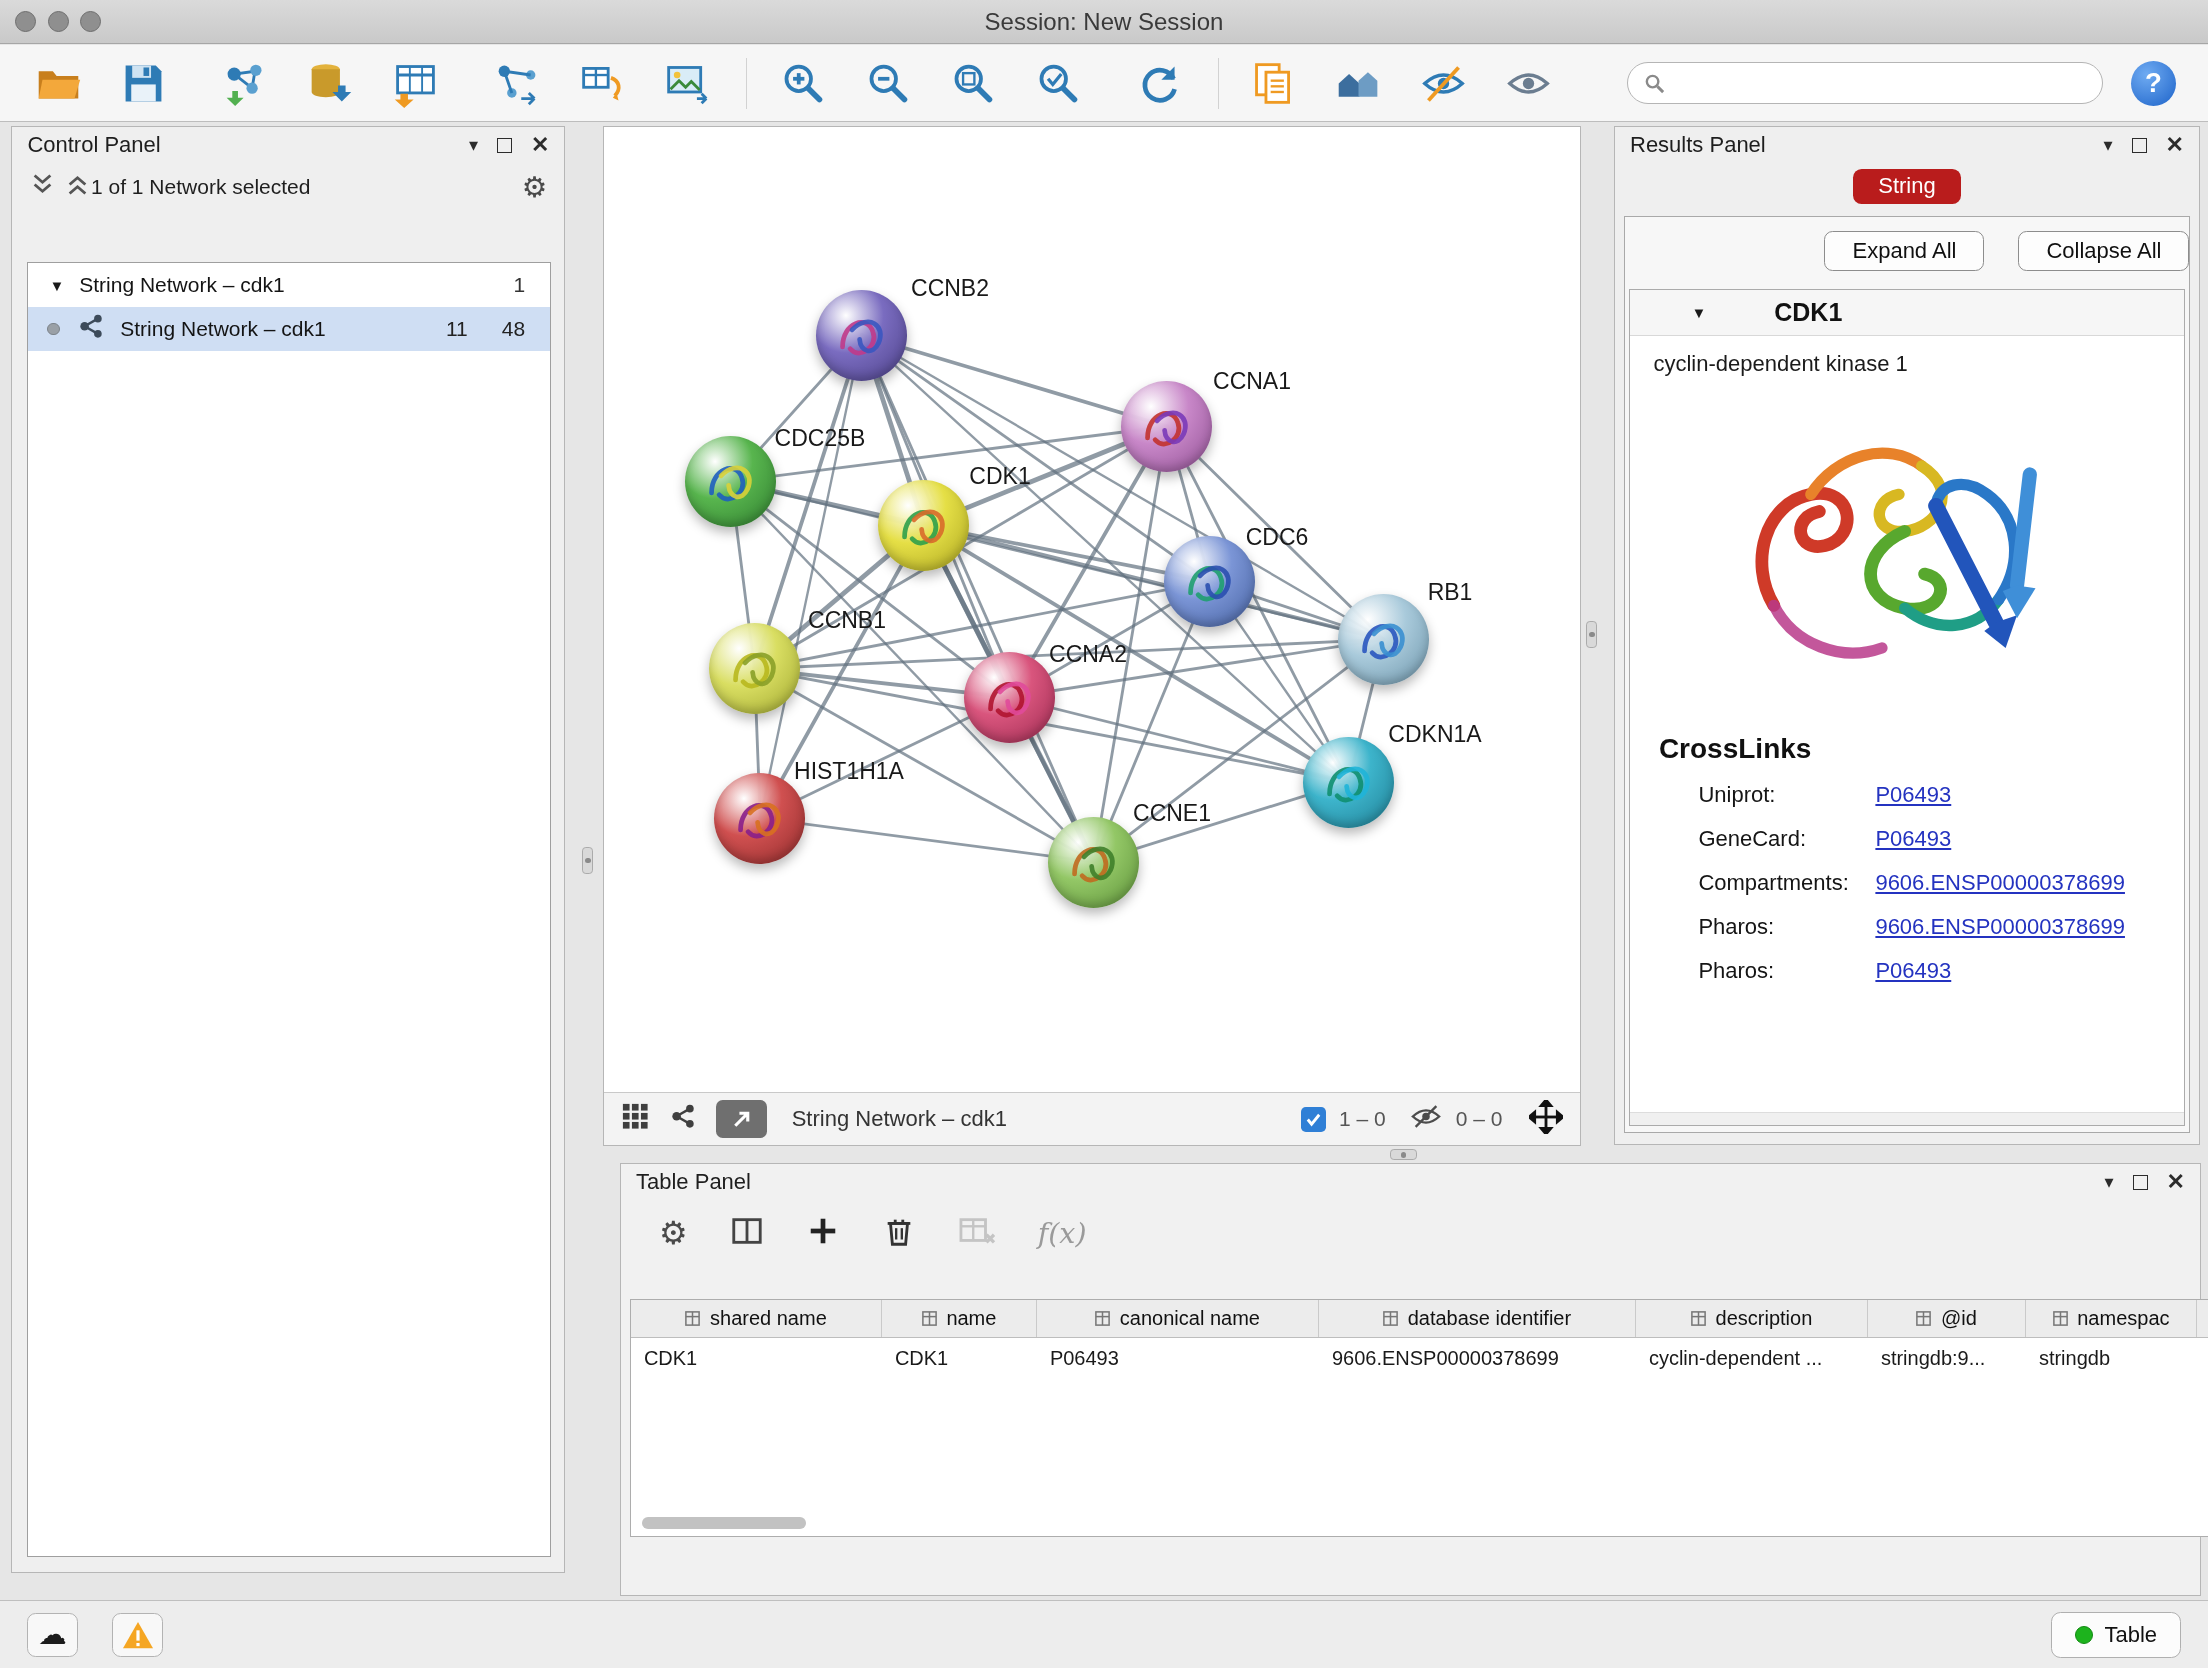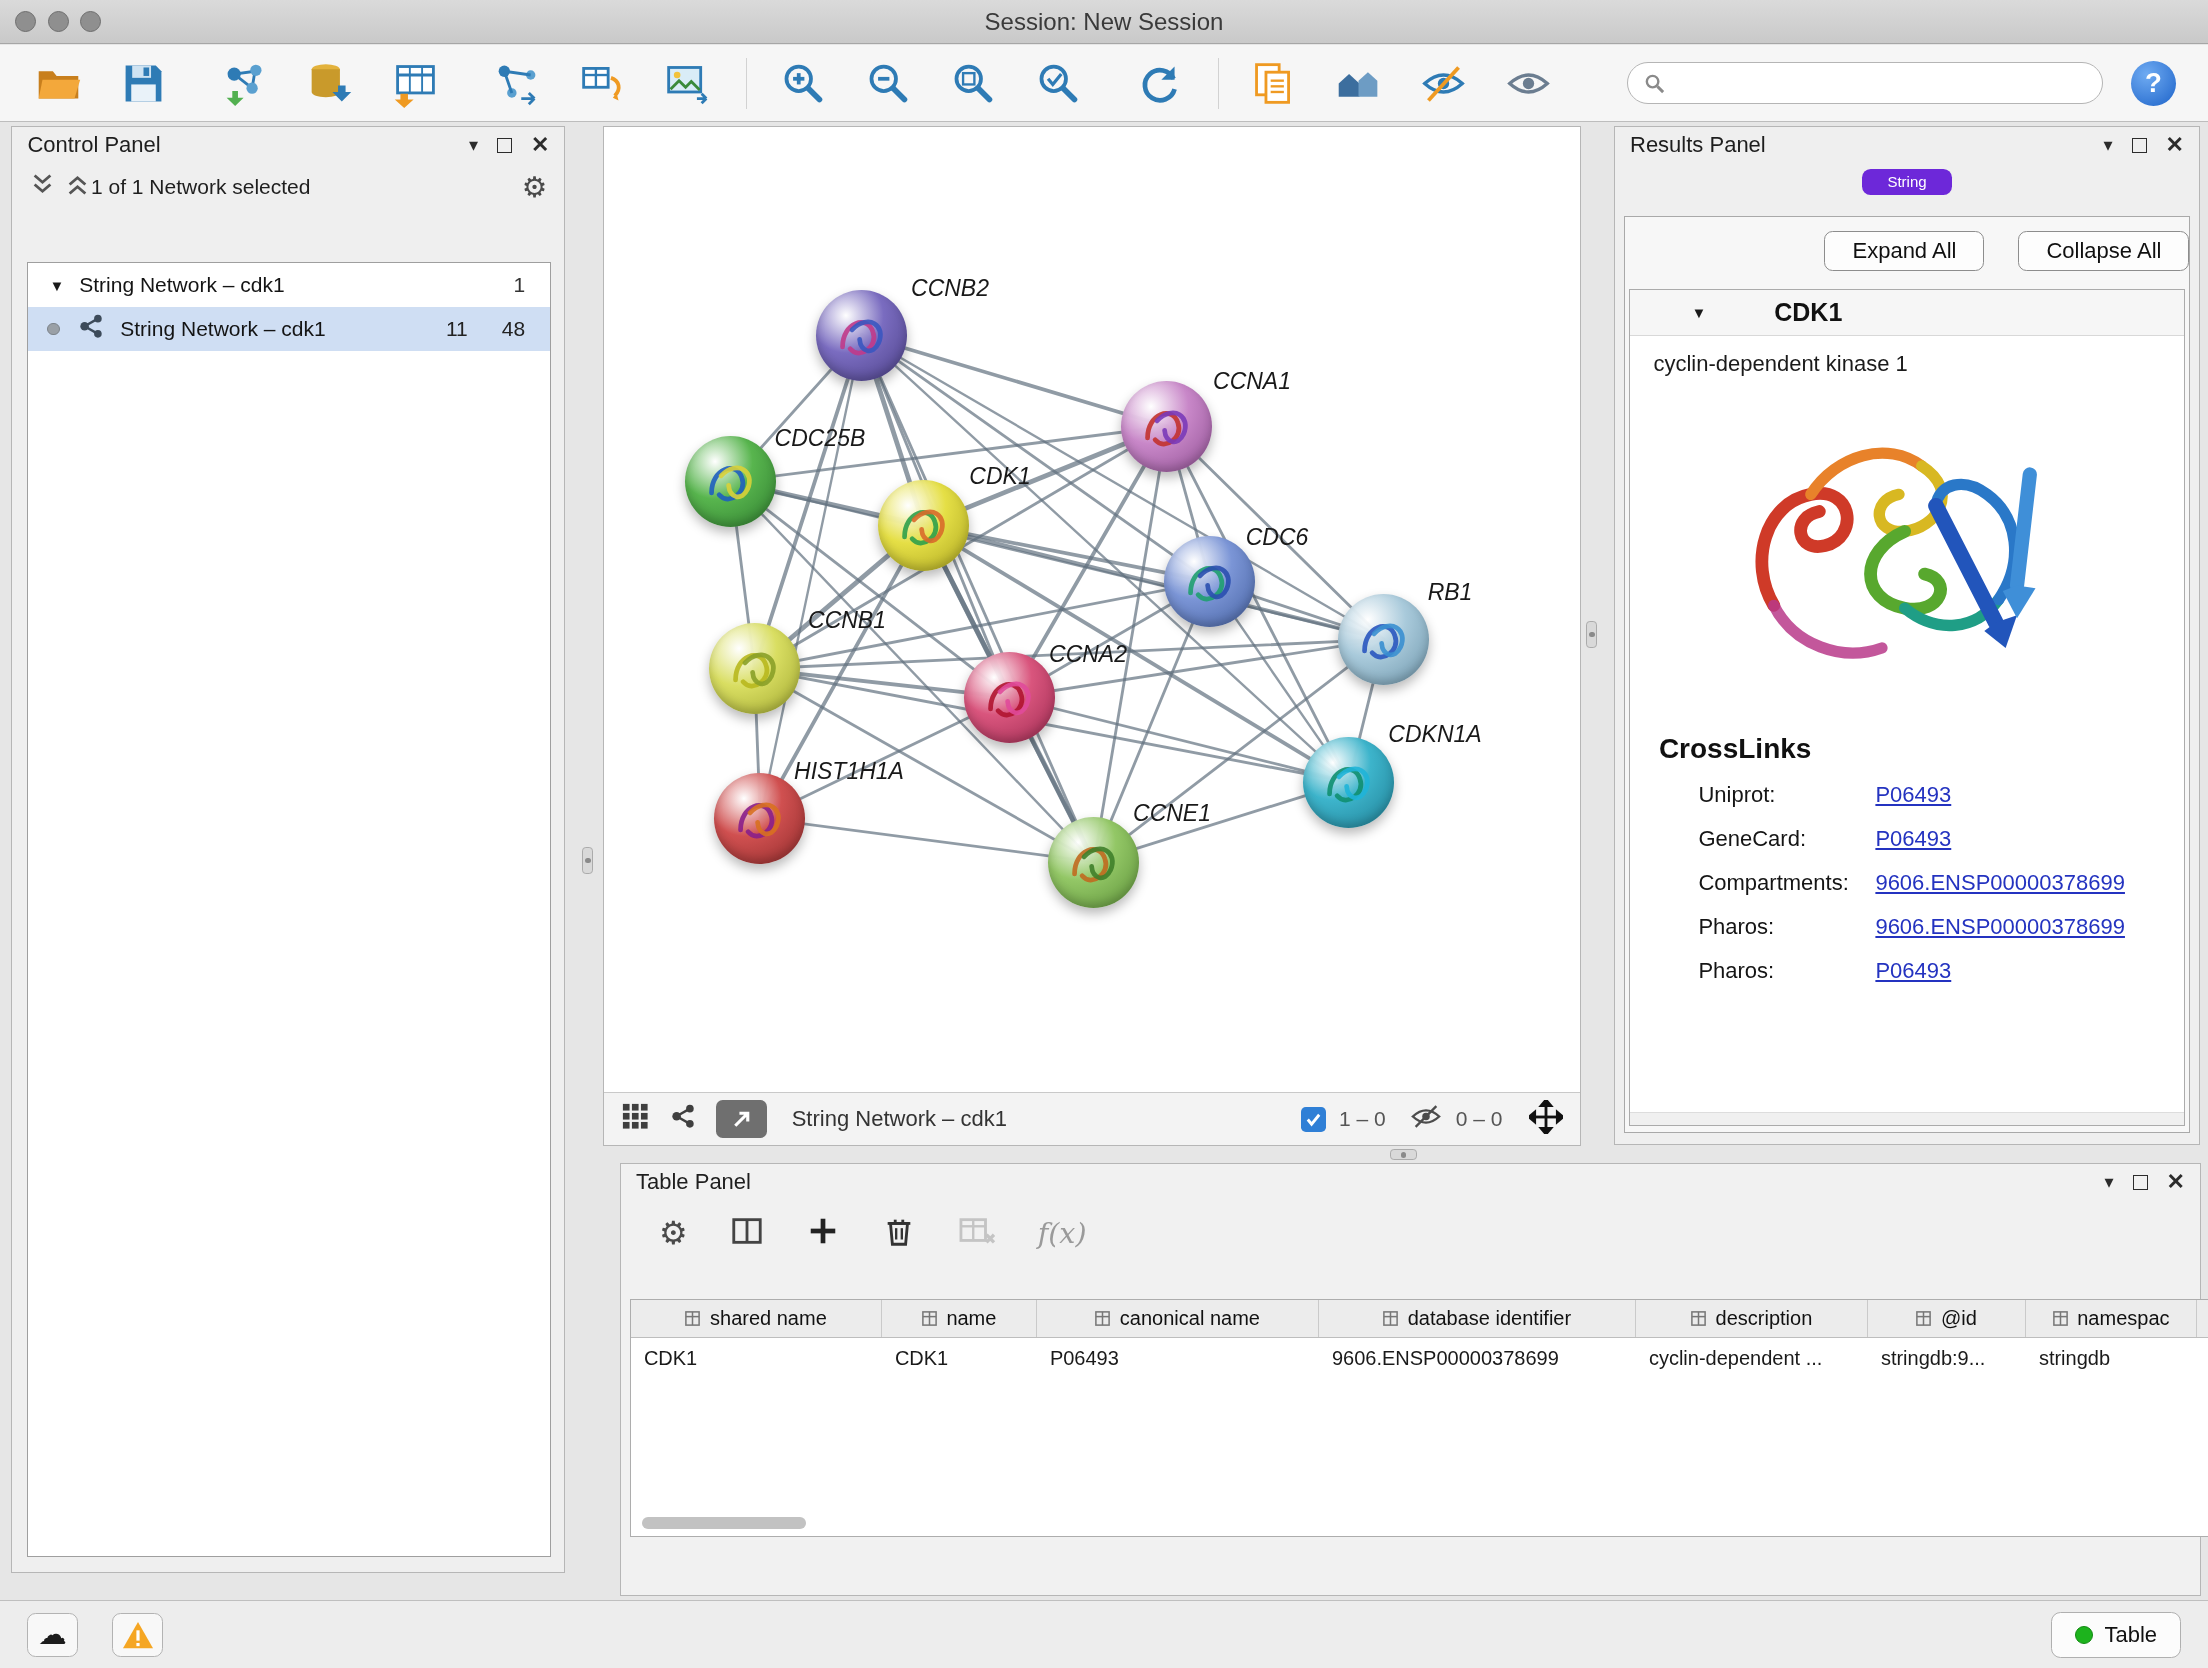--- a/index.html
+++ b/index.html
@@ -51,32 +51,32 @@
   .tree-row.selected { background:#cfdef3; }
   .tree-dot { width:12.4px; height:12.4px; border-radius:50%; background:#9aa0a6; border:1px solid #7c838a; margin-left:19px; flex:none; }
   .tree-share { margin-left:17px; flex:none; }
   .tree-nums { margin-left:auto; margin-right:25px; display:flex; gap:34px; color:#222; }
 
   
   #network-view { left:603px; top:126px; width:978px; height:1020px; background:#fff; }
   .net-canvas { position:absolute; left:0; top:0; width:976px; height:964px; background:#fff; overflow:hidden; }
   .node { position:absolute; width:91px; height:91px; border-radius:50%; z-index:2;
     box-shadow:0 5.7px 11.4px rgba(0,0,0,.28), inset 0 -4.8px 8.6px rgba(0,0,0,.18); }
-  .node-label { position:absolute; transform:translate(-50%,-50%); font-size:23px; color:#191919; white-space:nowrap; z-index:3;font-style:italic; }
+  .node-label { position:absolute; transform:translate(-50%,-50%); font-size:23px; color:#191919; white-space:nowrap; z-index:3; }
   .netbar { position:absolute; left:0; bottom:0; width:976px; height:53px; background:#f3f3f3;
     border-top:1px solid #c9c9c9; display:flex; align-items:center; padding:0 17px; gap:19px; }
   .net-name { font-size:22px; color:#333; margin-left:5.7px; }
   .darkbtn { width:51px; height:38px; background:#6f6f6f; border-radius:6.7px; display:flex; align-items:center; justify-content:center; flex:none; }
   .net-right { margin-left:auto; display:flex; align-items:center; gap:13.3px; color:#555; font-size:21px; }
   .chkbox { width:25px; height:25px; background:#2f7fd6; border-radius:4.8px; display:flex; align-items:center; justify-content:center; flex:none; }
 
   
   #results-panel { left:1614px; top:126px; width:586px; height:1019px; }
   .rp-badge-row { display:flex; justify-content:center; margin-top:5.7px; }
-  .rp-badge { background:#6d28d9; color:#fff; border-radius:8.6px; padding:4.8px 25px; font-size:15px; }
+  .rp-badge { background:#b91c1c; color:#fff; border-radius:8.6px; padding:4.8px 25px; font-size:22px; }
   .rp-outer { position:absolute; left:8.6px; right:8.6px; top:89px; bottom:11.4px; border:1px solid #a9a9a9; background:#f7f7f7; }
   .rp-buttons { display:flex; justify-content:flex-end; gap:34px; padding:14.3px 0 12.4px; }
   .rp-btn { border:1.9px solid #8d8d8d; border-radius:8.6px; background:#fdfdfd; font-size:22px; padding:5.7px 27px; color:#101010; }
   .rp-inner { position:absolute; left:4.8px; right:4.8px; top:72px; bottom:5.7px; border:1px solid #ababab; background:#fff; overflow:hidden; }
   .gene-hdr { height:46px; background:#f6f6f6; border-bottom:1px solid #d8d8d8; display:flex; align-items:center; padding-left:61px; gap:68px; }
   .gene-name { font-weight:700; font-size:25px; color:#111; }
   .gene-desc { padding:15px 0 0 23px; font-size:22px; color:#1b1b1b; }
   .protein-img { display:block; margin:15px auto 0; }
   .xl-title { font-weight:700; font-size:28px; margin:21px 0 7.6px 28.5px; color:#111; }
   .xl-row { display:flex; height:44px; align-items:center; font-size:22px; }

